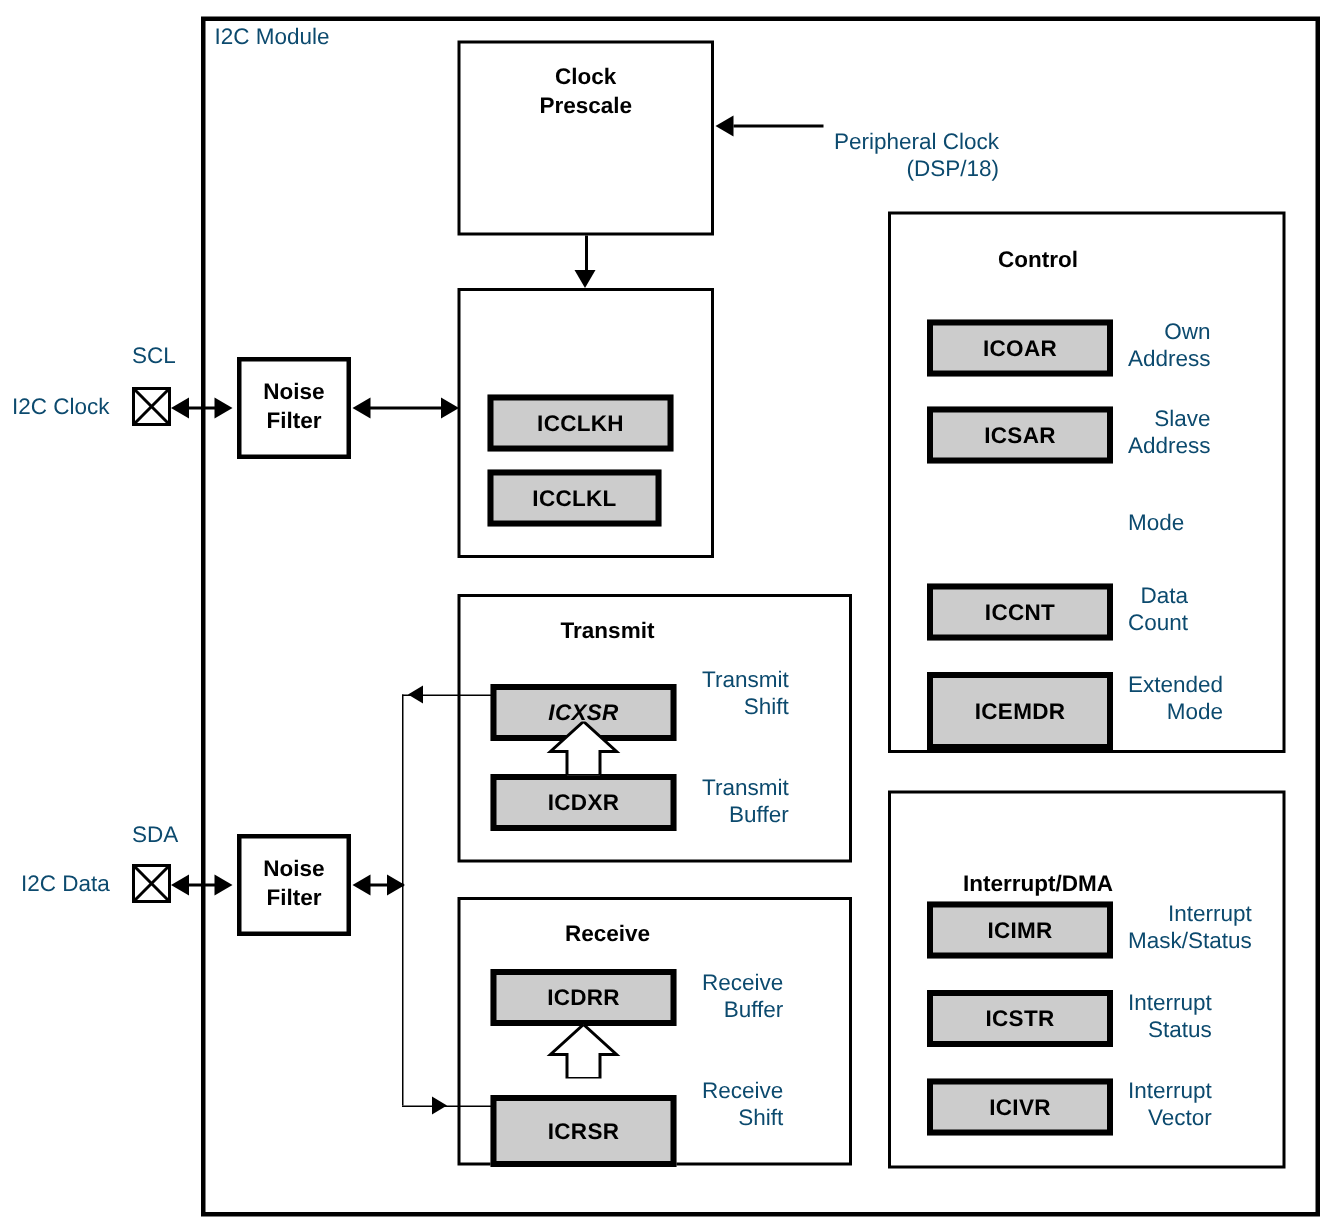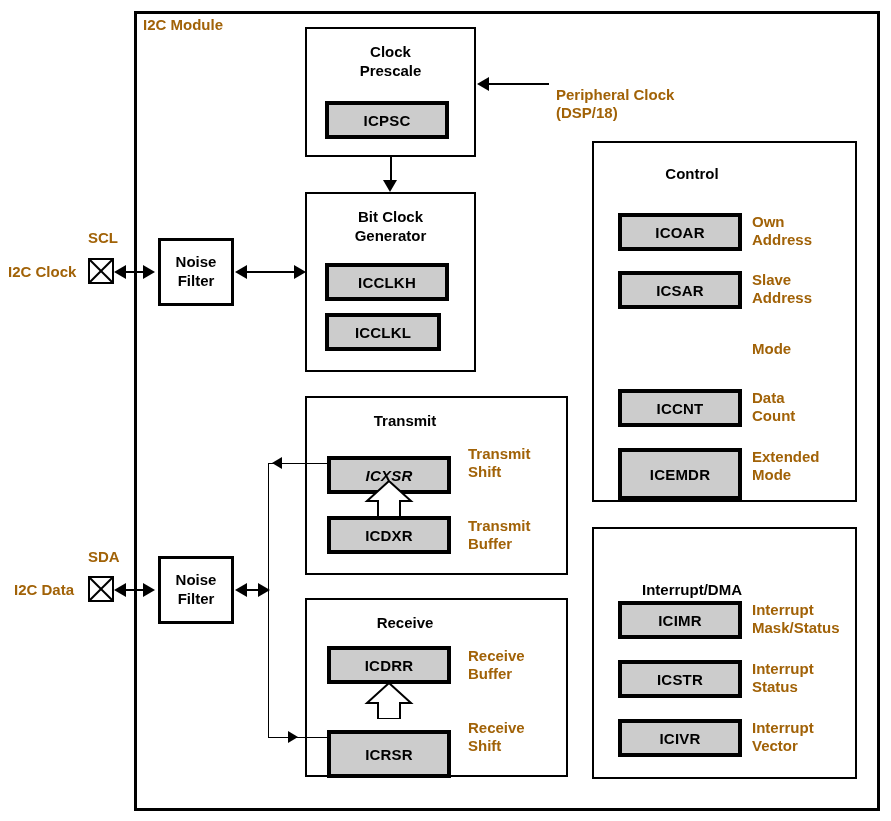--- a/index.html
+++ b/index.html
@@ -37,24 +37,25 @@
     align-items: center;
     justify-content: center;
     font-size: 15px;
     font-weight: bold;
     color: #000;
     letter-spacing: .2px;
   }
   .lbl {
     position: absolute;
     font-size: 15px;
-    font-weight: bold;
-    color: #a16207;
+    font-weight: normal;
+    color: #0c4a6e;
     line-height: 18px;
     white-space: pre-line;
+    text-align: right;
   }
   .sect-title {
     position: absolute;
     font-size: 15px;
     font-weight: bold;
     color: #000;
     text-align: center;
   }
   
   .hline {
@@ -126,33 +127,30 @@
 <body>
 
 <div id="canvas">
 
   <div class="thick-box" style="left:134px; top:11px; width:746px; height:800px;"></div>
   <div class="lbl" style="left:143px; top:16px;">I2C Module</div>
 
   <div class="plain-box" style="left:305px; top:27px; width:171px; height:130px;"></div>
   <div class="sect-title" style="left:305px; top:42px; width:171px; white-space:pre-line; line-height:19px;">Clock
 Prescale</div>
-  <div class="reg" style="left:325px; top:101px; width:124px; height:38px;">ICPSC</div>
 
   <div class="hline" style="left:489px; top:83px; width:60px;"></div>
   <div class="arrow arrow-l" style="left:477px; top:77px;"></div>
   <div class="lbl" style="left:556px; top:64px;margin-top:22px;">Peripheral Clock
 (DSP/18)</div>
 
   <div class="vline" style="left:390px; top:157px; height:23px;"></div>
   <div class="arrow arrow-d" style="left:383px; top:180px;"></div>
 
   <div class="plain-box" style="left:305px; top:192px; width:171px; height:180px;"></div>
-  <div class="sect-title" style="left:305px; top:207px; width:171px; white-space:pre-line; line-height:19px;">Bit Clock
-Generator</div>
   <div class="reg" style="left:325px; top:263px; width:124px; height:38px;">ICCLKH</div>
   <div class="reg" style="left:325px; top:313px; width:116px; height:38px;">ICCLKL</div>
 
   <div class="lbl" style="left:88px; top:229px;">SCL</div>
   <div class="lbl" style="left:8px; top:263px;">I2C Clock</div>
   <div class="pin" style="left:88px; top:258px;">
     <svg width="22" height="22" viewBox="0 0 22 22">
       <line x1="0" y1="0" x2="22" y2="22" stroke="#000" stroke-width="2"></line>
       <line x1="22" y1="0" x2="0" y2="22" stroke="#000" stroke-width="2"></line>
     </svg>

